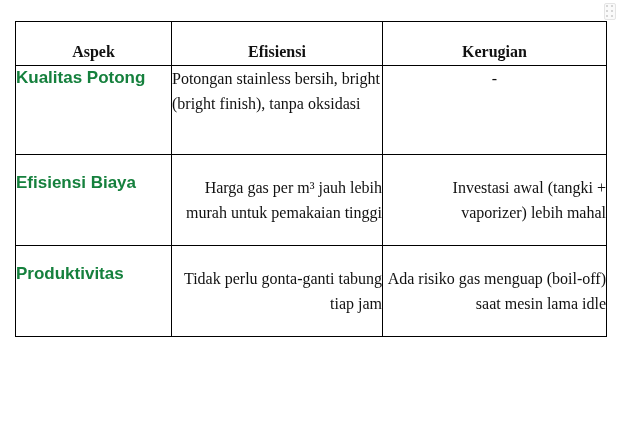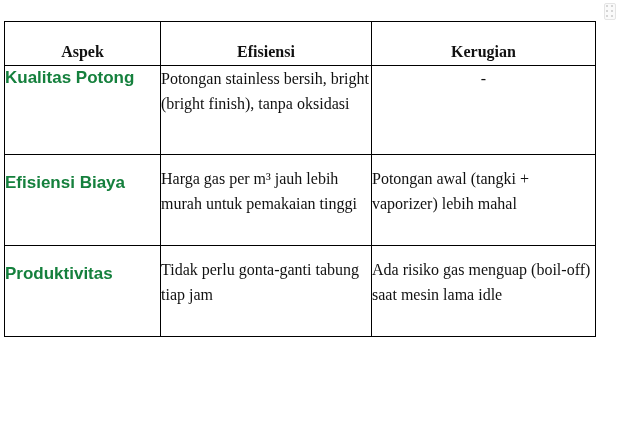--- a/index.html
+++ b/index.html
@@ -35,21 +35,21 @@
       align-content: center;
     }
     .drag-handle span {
       width: 2px;
       height: 2px;
       background: #c8c8c8;
       border-radius: 1px;
     }
     table.cmp {
       position: absolute;
-      left: 4px;
+      left: 15px;
       top: 21px;
       border-collapse: collapse;
       table-layout: fixed;
       width: 591px;
     }
     table.cmp th, table.cmp td {
       border: 1px solid #000000;
       vertical-align: top;
       box-sizing: border-box;
       padding: 0;
@@ -82,21 +82,21 @@
       padding: 14px 6px 0 6px;
     }
     td.body {
       font-family: "Liberation Serif", serif;
       font-size: 16px;
       line-height: 25px;
       color: #111;
       padding: 15px 6px 0 7px;
     }
     tr.r2 td.aspect, tr.r3 td.aspect, tr.r4 td.aspect { padding-top: 16px; }
-    tr.r2 td.body, tr.r3 td.body, tr.r4 td.body { padding-top: 11px; }
+    tr.r2 td.body, tr.r3 td.body, tr.r4 td.body { padding-top: 20px; text-align: right; }
     td.center { text-align: center; }
   </style>
 </head>
 <body>
 
 <div class="page">
 
   <div class="drag-handle">
     <span></span>
     <span></span>
@@ -121,21 +121,21 @@
     </thead>
     <tbody>
       <tr class="r1">
         <td class="aspect">Kualitas Potong</td>
         <td class="body">Potongan stainless bersih, bright (bright finish), tanpa oksidasi</td>
         <td class="body center">-</td>
       </tr>
       <tr class="r2">
         <td class="aspect">Efisiensi Biaya</td>
         <td class="body">Harga gas per m³ jauh lebih murah untuk pemakaian tinggi</td>
-        <td class="body">Potongan awal (tangki + vaporizer) lebih mahal</td>
+        <td class="body">Investasi awal (tangki + vaporizer) lebih mahal</td>
       </tr>
       <tr class="r3">
         <td class="aspect">Produktivitas</td>
         <td class="body">Tidak perlu gonta-ganti tabung tiap jam</td>
         <td class="body">Ada risiko gas menguap (boil-off) saat mesin lama idle</td>
       </tr>
     </tbody>
   </table>
 </div>
 

